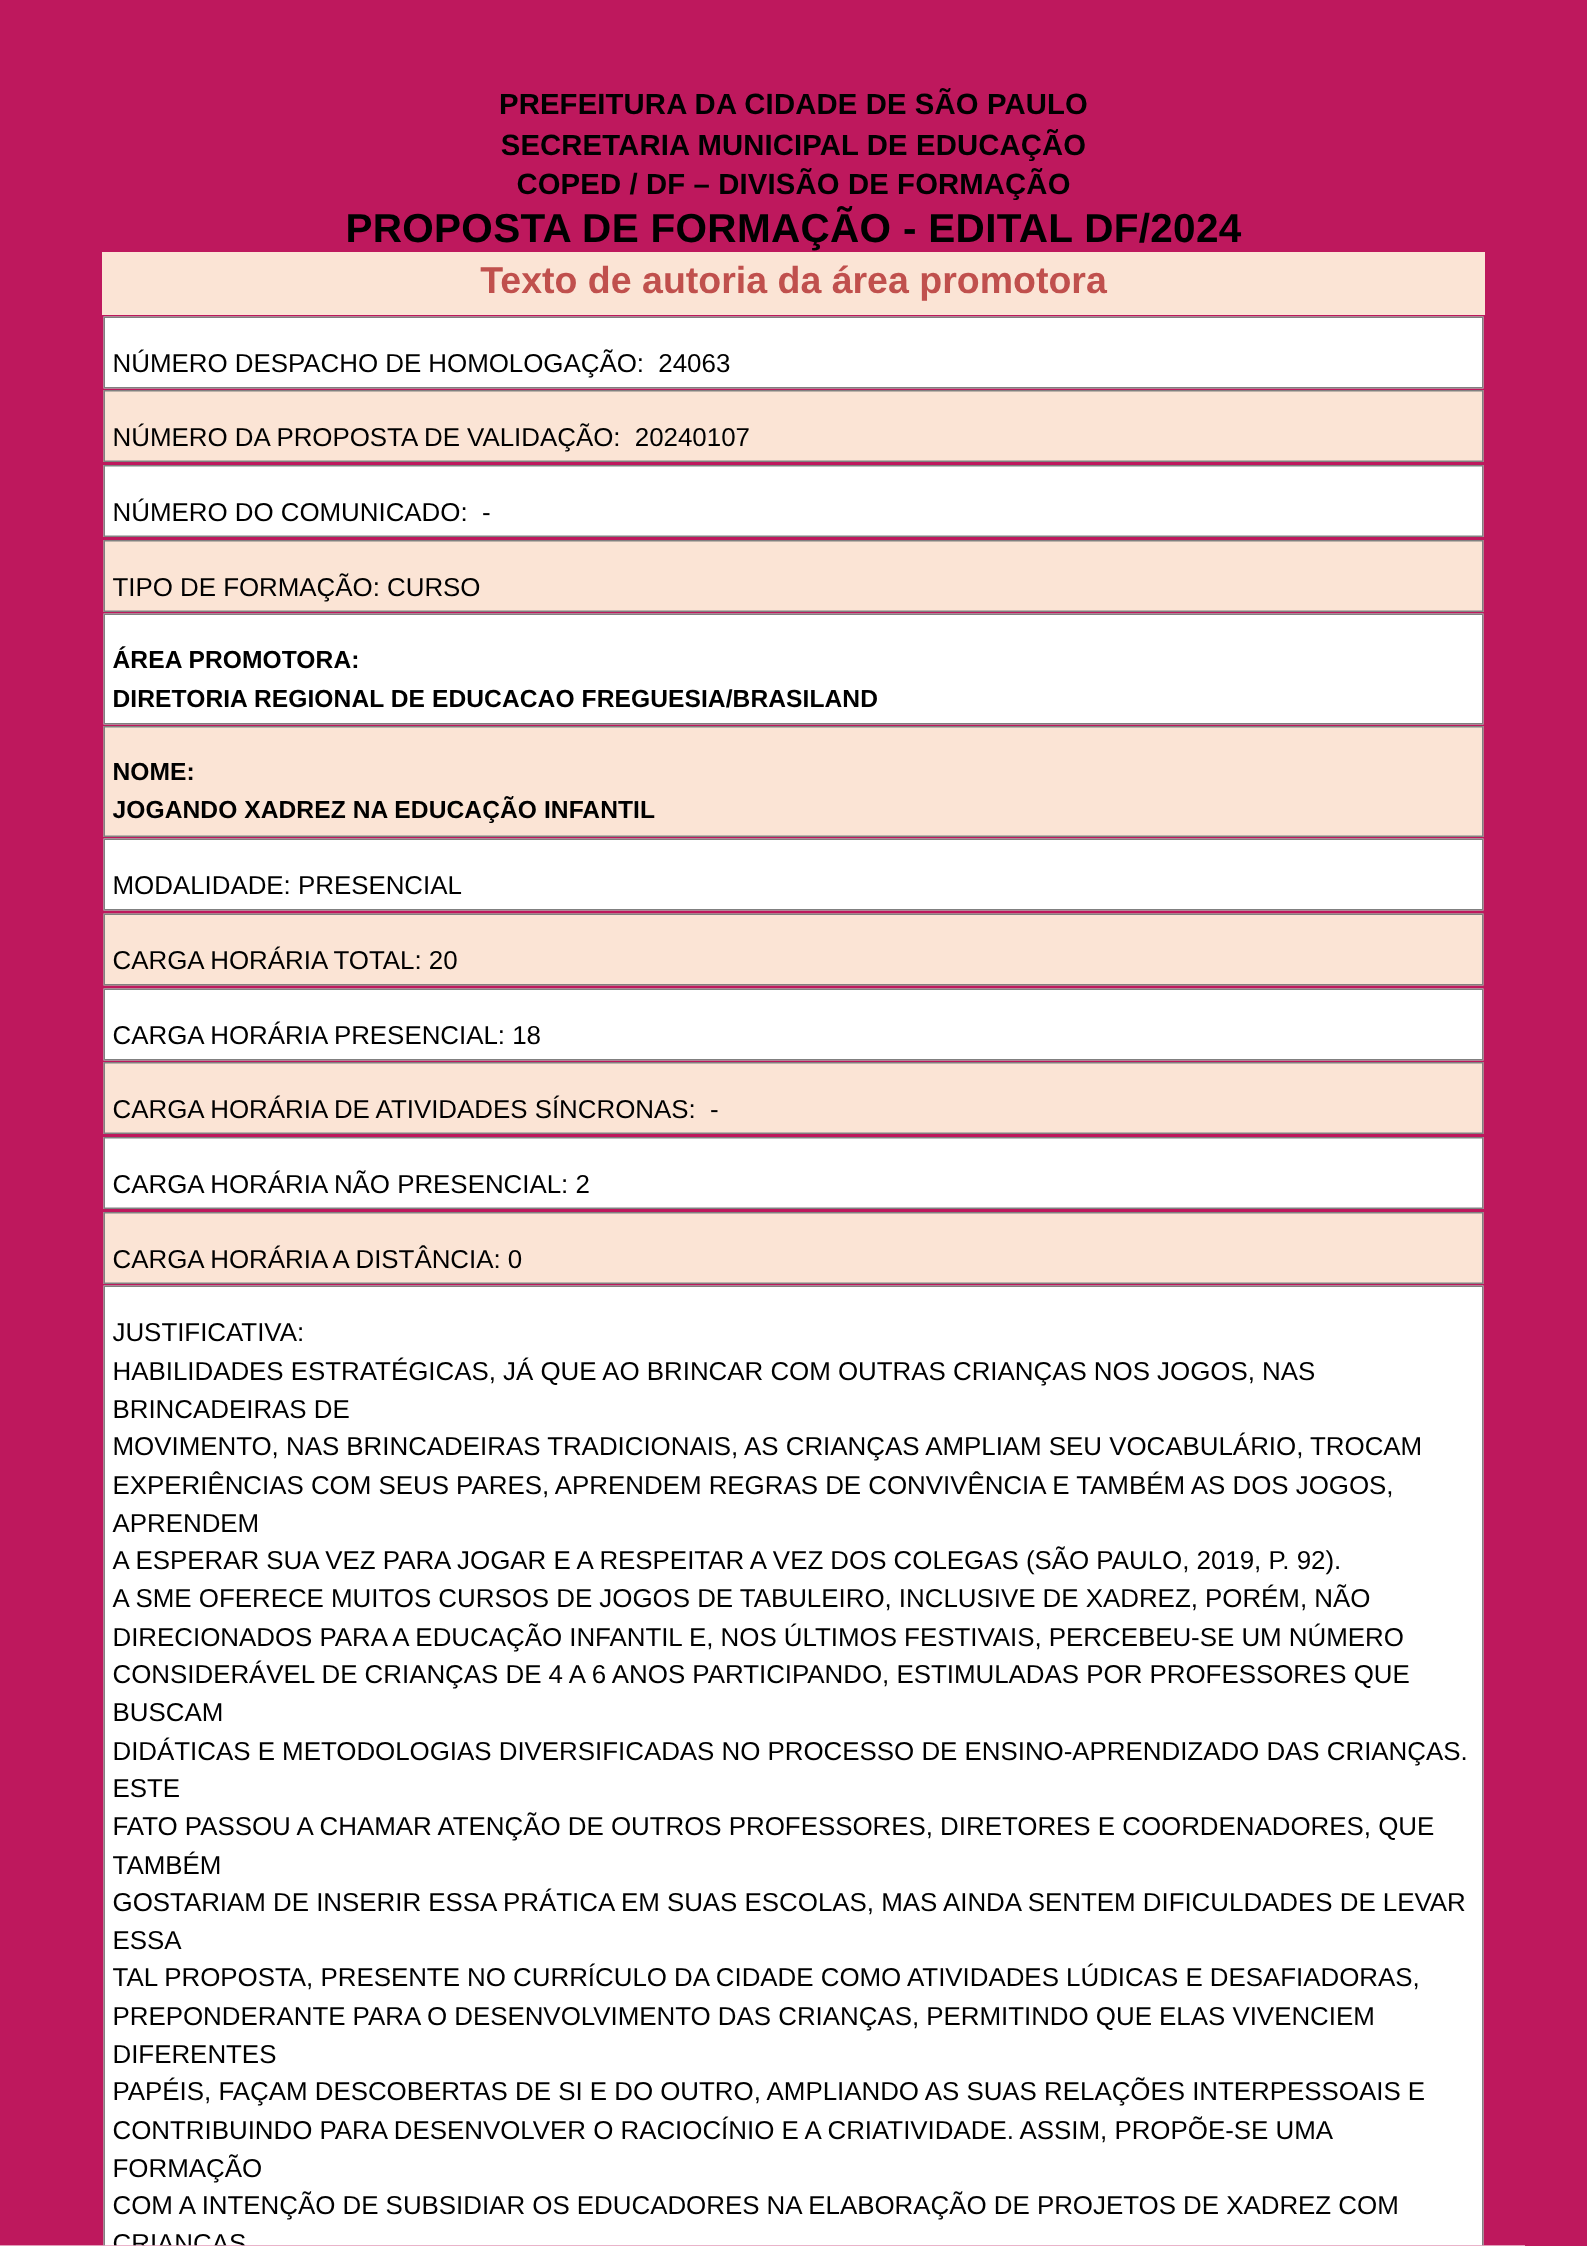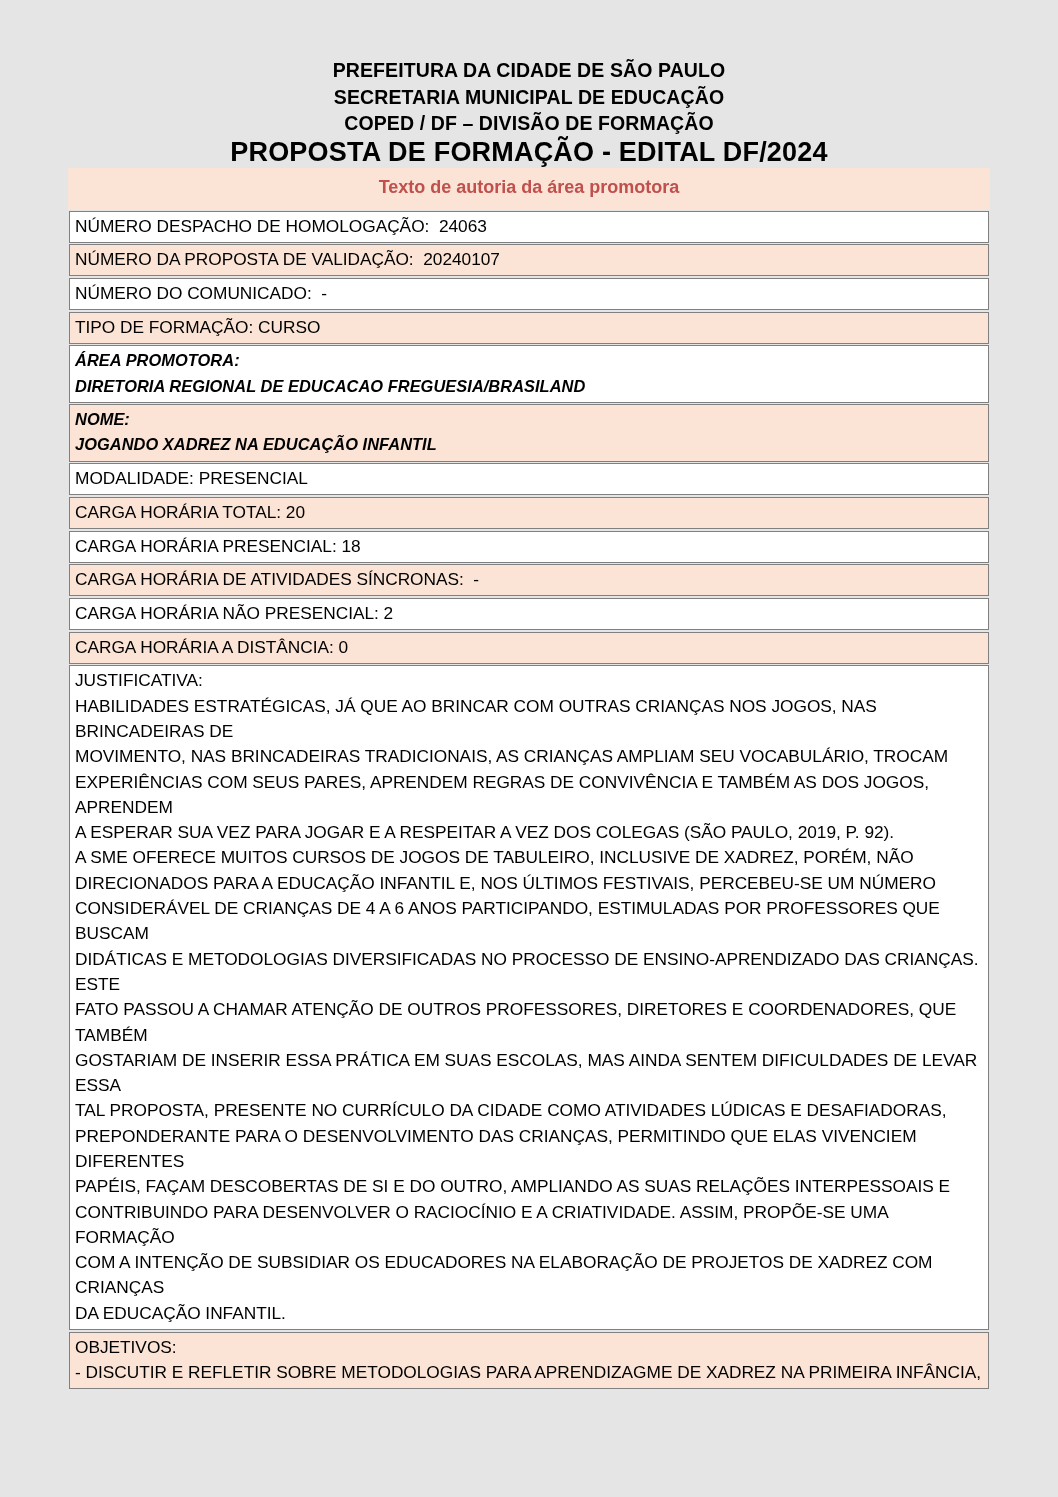--- a/index.html
+++ b/index.html
@@ -14,21 +14,21 @@
     overflow: hidden;
     font-family: "Liberation Sans", sans-serif;
     color: #000000;
     -webkit-font-smoothing: antialiased;
   }
 
   .page {
     position: relative;
     width: 1058px;
     height: 1497px;
-    background: #e5e5e5;
+    background: #be185d;
     box-sizing: border-box;
   }
 
   
   .doc-header {
     padding-top: 57px;
     text-align: center;
   }
   .doc-header .hline {
     font-weight: bold;
@@ -46,53 +46,52 @@
   .banner {
     margin: 1px auto 0 auto;
     width: 922px;
     background: #fbe4d5;
     text-align: center;
     padding: 4px 0 7px 0;
   }
   .banner-text {
     color: #c0504d;
     font-weight: bold;
-    font-size: 18px;
+    font-size: 25px;
     line-height: 31px;
   }
 
   
   .form-table {
     margin: 1px auto 0 auto;
     width: 920px;
   }
 
   .row {
     border: 1px solid #808080;
     box-sizing: border-box;
     margin-bottom: 1.5px;
-    padding: 2px 5px 3px 5px;
+    padding: 18px 5px 3px 5px;
     background: #ffffff;
   }
   .row.alt {
     background: #fbe4d5;
   }
 
   .row .cell-line {
     font-size: 17.3px;
     line-height: 25.2px;
     white-space: pre-wrap;
     word-wrap: break-word;
     letter-spacing: -0.02px;
   }
   .row .cell-line.bold {
     font-weight: bold;
     font-size: 16.4px;
     letter-spacing: 0.05px;
-    font-style: italic;
   }
 
   
   .row.prose .cell-line {
     line-height: 25.3px;
   }
 
   .clip {
     overflow: hidden;
   }

